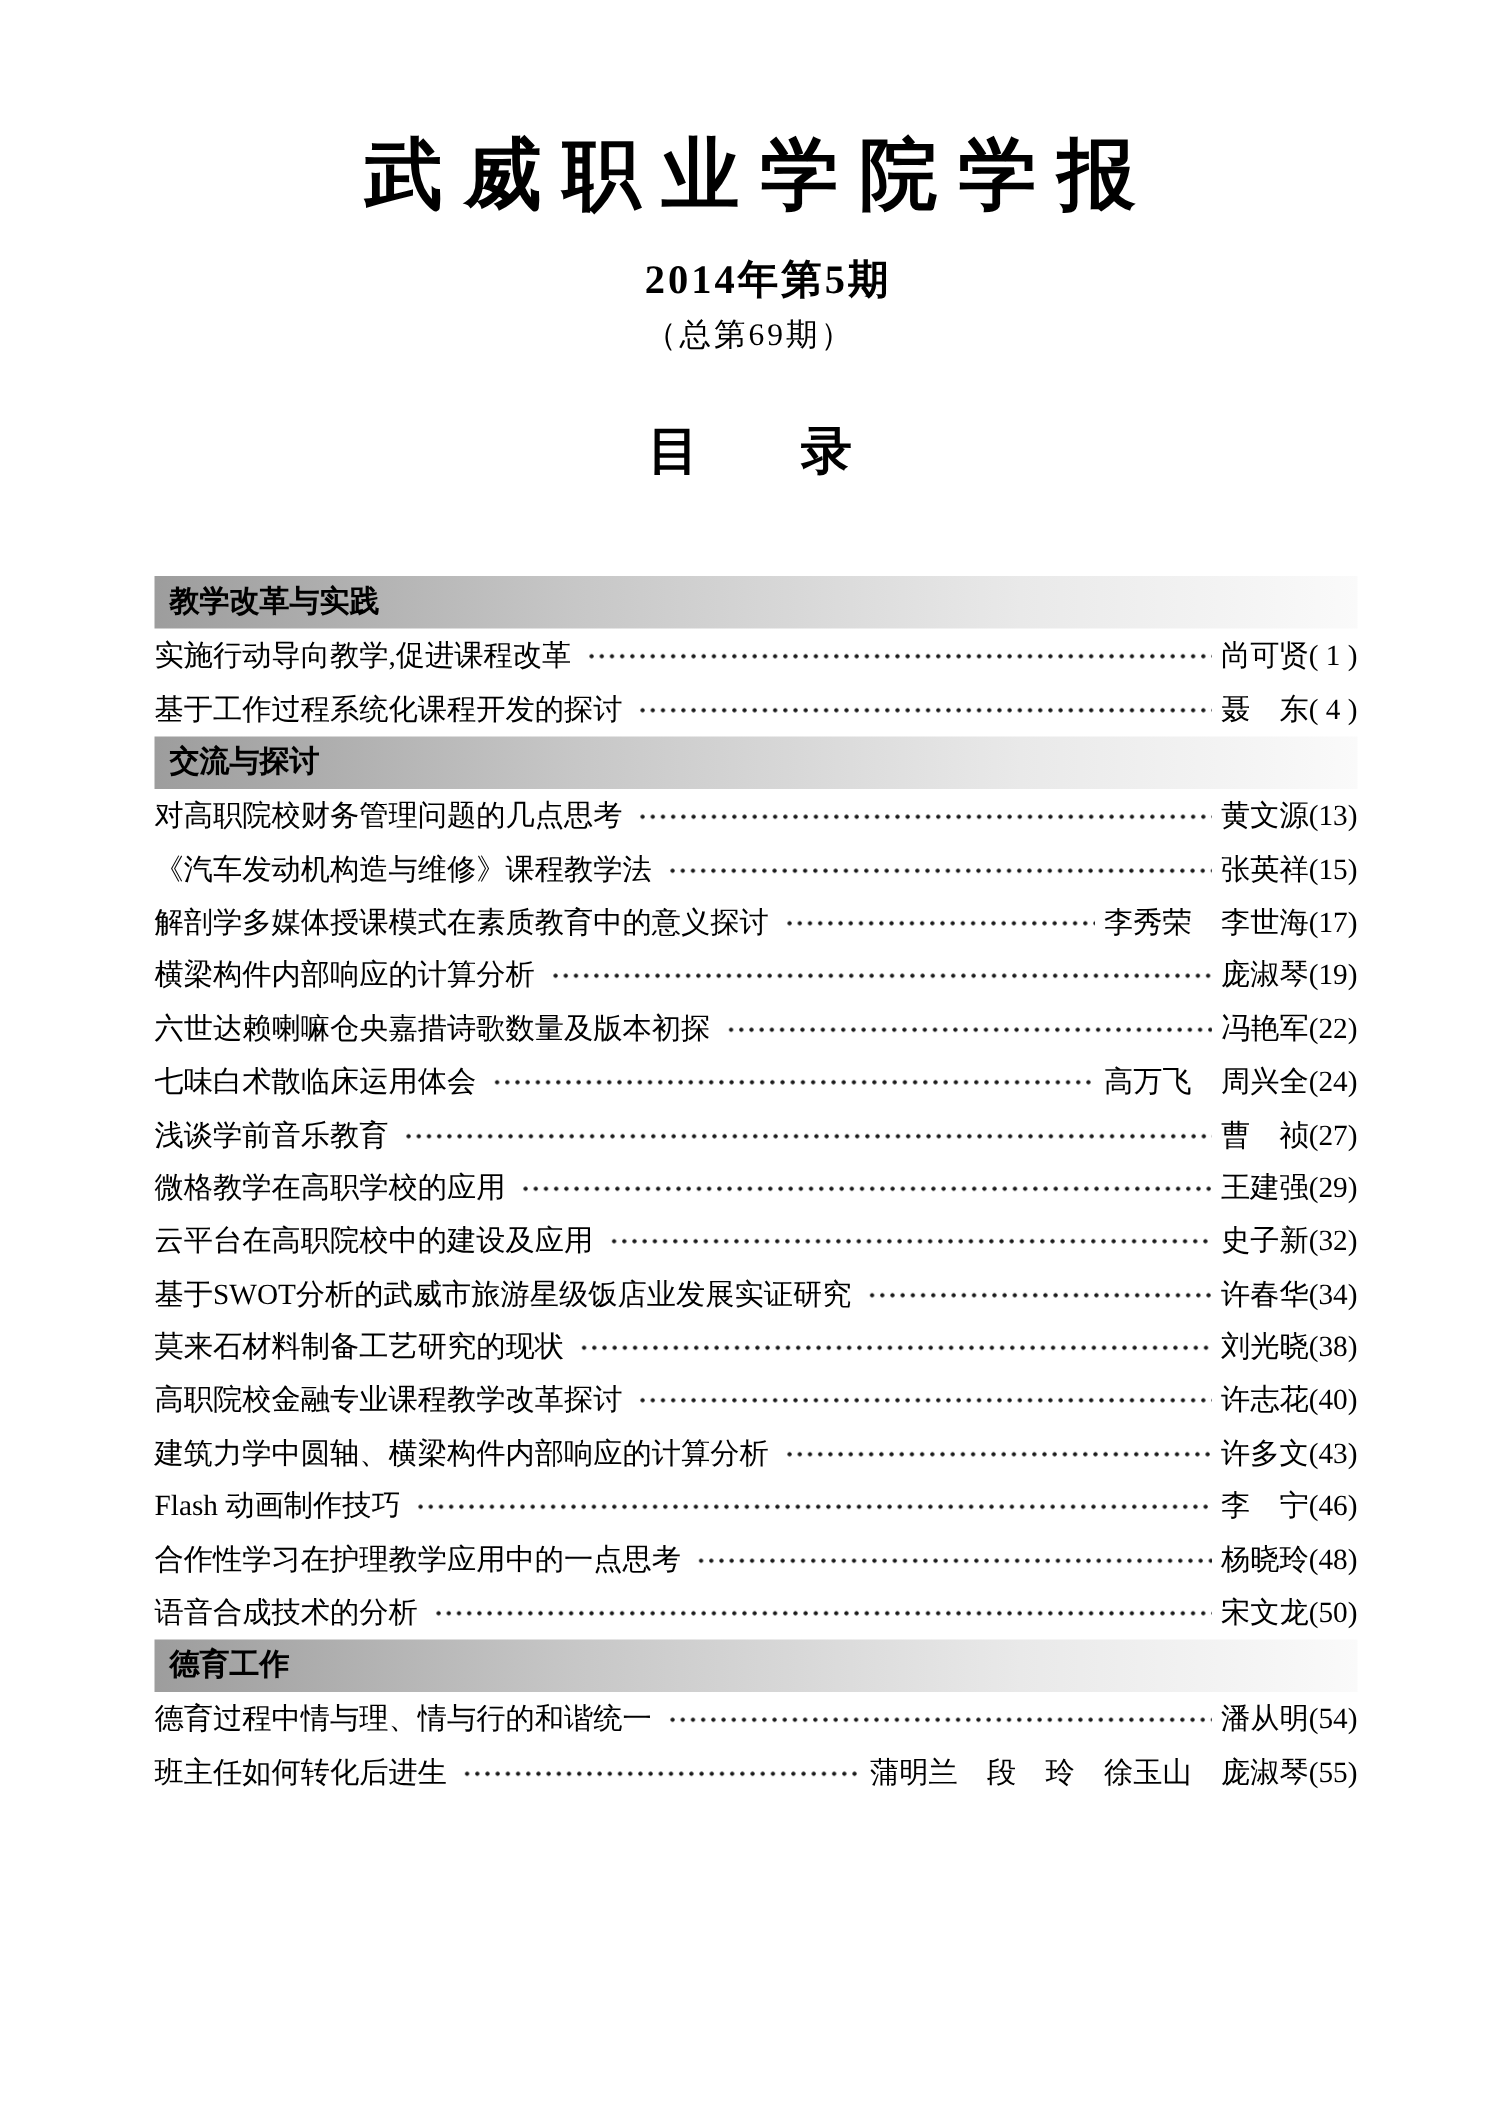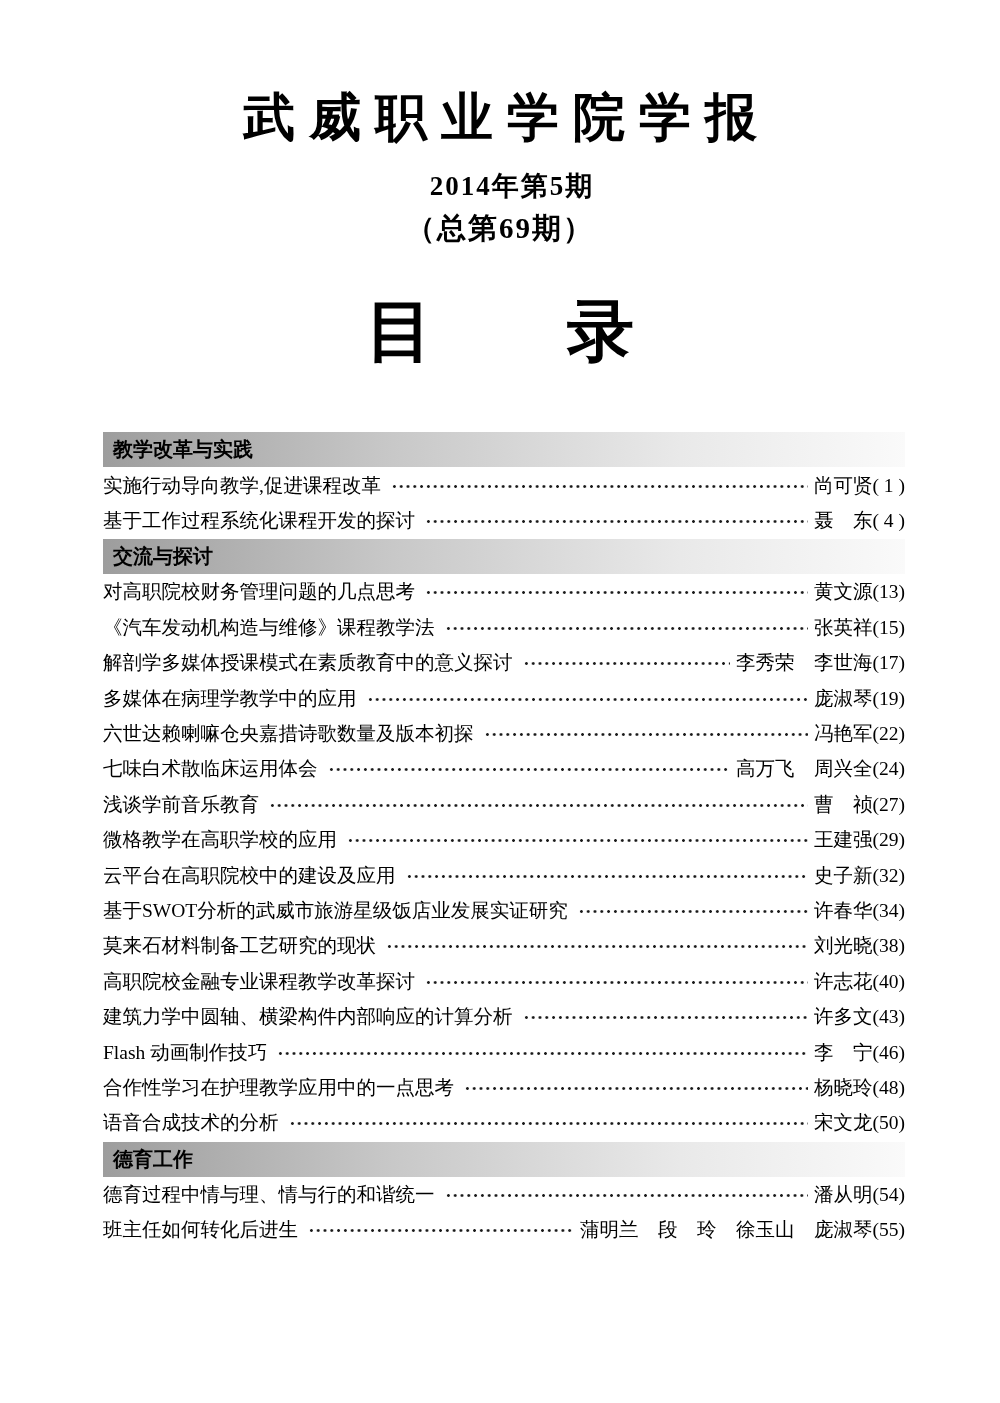--- a/index.html
+++ b/index.html
@@ -23,27 +23,27 @@
   }
   .issue-no{
     margin-top:20px;
     font-size:27px;
     font-weight:bold;
     letter-spacing:2px;
     padding-left:24px;
   }
   .issue-total{
     margin-top:5px;
-    font-size:29px;
-    font-weight:bold;
+    font-size:21px;
+    font-weight:normal;
     letter-spacing:2px;
   }
   .toc-title{
     margin-top:46px;
-    font-size:67px;
+    font-size:34px;
     font-weight:bold;
     line-height:1.1;
     white-space:pre;
   }
   .toc{
     width:802px;
     margin:64px 0 0 103px;
   }
   .section-header{
     height:35px;
@@ -89,21 +89,21 @@
   </div>
 
   <div class="toc" id="toc">
       <div class="section-header">教学改革与实践</div>
       <div class="toc-row"><span class="article-title">实施行动导向教学,促进课程改革</span><span class="dots"></span><span class="article-authors">尚可贤( 1 )</span></div>
       <div class="toc-row"><span class="article-title">基于工作过程系统化课程开发的探讨</span><span class="dots"></span><span class="article-authors">聂　东( 4 )</span></div>
       <div class="section-header">交流与探讨</div>
       <div class="toc-row"><span class="article-title">对高职院校财务管理问题的几点思考</span><span class="dots"></span><span class="article-authors">黄文源(13)</span></div>
       <div class="toc-row"><span class="article-title">《汽车发动机构造与维修》课程教学法</span><span class="dots"></span><span class="article-authors">张英祥(15)</span></div>
       <div class="toc-row"><span class="article-title">解剖学多媒体授课模式在素质教育中的意义探讨</span><span class="dots"></span><span class="article-authors">李秀荣　李世海(17)</span></div>
-      <div class="toc-row"><span class="article-title">多媒体在病理学教学中的应用</span><span class="dots"></span><span class="article-authors">庞淑琴(19)</span></div>
+      <div class="toc-row"><span class="article-title">横梁构件内部响应的计算分析</span><span class="dots"></span><span class="article-authors">庞淑琴(19)</span></div>
       <div class="toc-row"><span class="article-title">六世达赖喇嘛仓央嘉措诗歌数量及版本初探</span><span class="dots"></span><span class="article-authors">冯艳军(22)</span></div>
       <div class="toc-row"><span class="article-title">七味白术散临床运用体会</span><span class="dots"></span><span class="article-authors">高万飞　周兴全(24)</span></div>
       <div class="toc-row"><span class="article-title">浅谈学前音乐教育</span><span class="dots"></span><span class="article-authors">曹　祯(27)</span></div>
       <div class="toc-row"><span class="article-title">微格教学在高职学校的应用</span><span class="dots"></span><span class="article-authors">王建强(29)</span></div>
       <div class="toc-row"><span class="article-title">云平台在高职院校中的建设及应用</span><span class="dots"></span><span class="article-authors">史子新(32)</span></div>
       <div class="toc-row"><span class="article-title">基于SWOT分析的武威市旅游星级饭店业发展实证研究</span><span class="dots"></span><span class="article-authors">许春华(34)</span></div>
       <div class="toc-row"><span class="article-title">莫来石材料制备工艺研究的现状</span><span class="dots"></span><span class="article-authors">刘光晓(38)</span></div>
       <div class="toc-row"><span class="article-title">高职院校金融专业课程教学改革探讨</span><span class="dots"></span><span class="article-authors">许志花(40)</span></div>
       <div class="toc-row"><span class="article-title">建筑力学中圆轴、横梁构件内部响应的计算分析</span><span class="dots"></span><span class="article-authors">许多文(43)</span></div>
       <div class="toc-row"><span class="article-title">Flash 动画制作技巧</span><span class="dots"></span><span class="article-authors">李　宁(46)</span></div>

